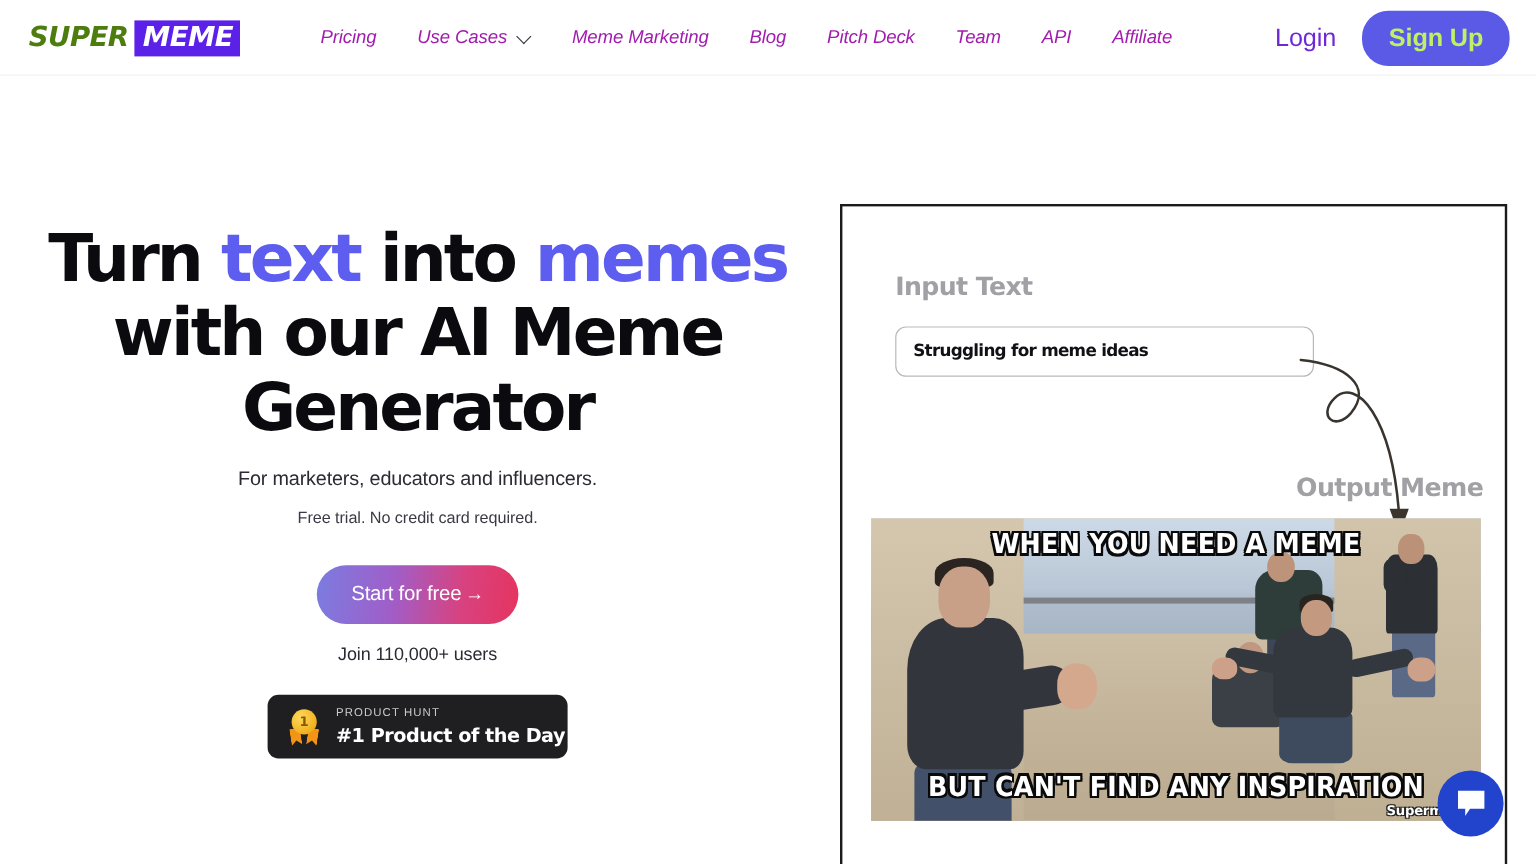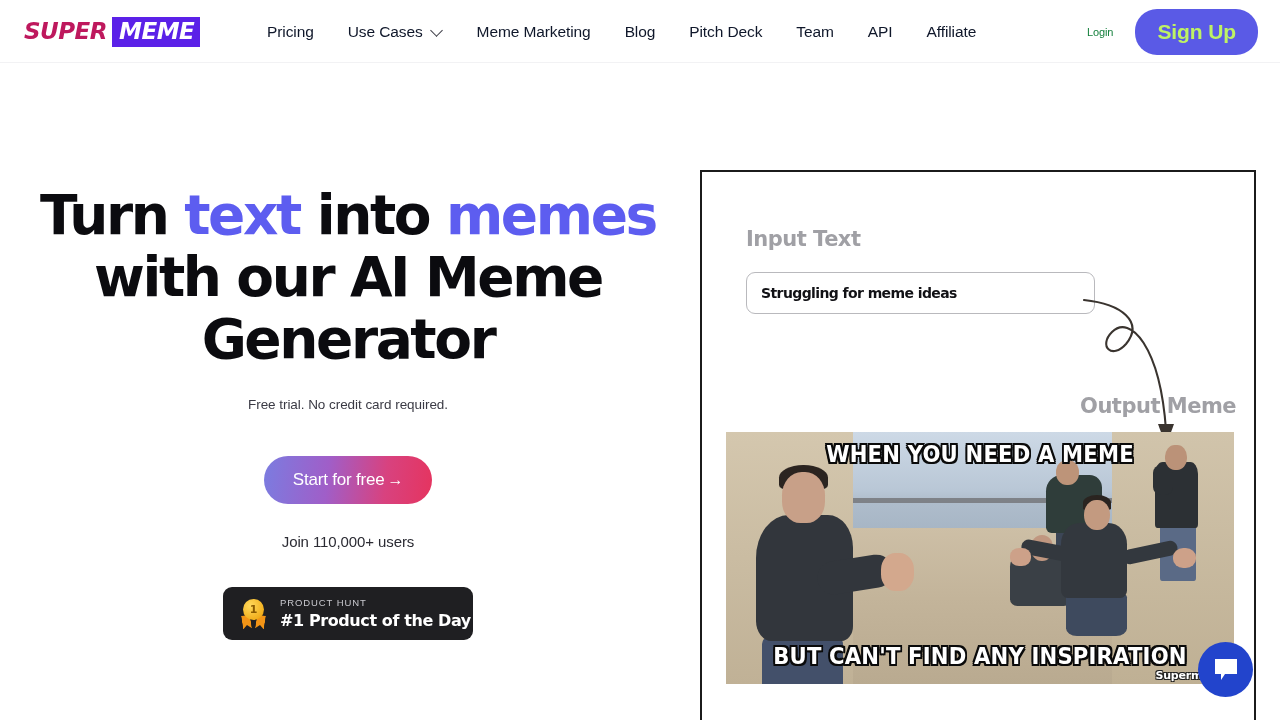--- a/index.html
+++ b/index.html
@@ -35,21 +35,21 @@
     align-items: center;
     height: 31px;
     cursor: pointer;
   }
   .logo-super {
     font-family: "DejaVu Sans", sans-serif;
     font-weight: 700;
     font-style: italic;
     font-size: 23px;
     letter-spacing: -0.5px;
-    color: #be185d;
+    color: #4d7c0f;
     line-height: 1;
     padding-right: 5px;
   }
   .logo-meme {
     font-family: "DejaVu Sans", sans-serif;
     font-weight: 700;
     font-style: italic;
     font-size: 23px;
     letter-spacing: -0.5px;
     color: #ffffff;
@@ -62,28 +62,29 @@
     position: absolute;
     left: 250px;
     top: 0;
     height: 63px;
     display: flex;
     align-items: center;
     gap: 0;
   }
   .nav-item {
     font-size: 15.5px;
-    color: #0f172a;
+    color: #a21caf;
     padding: 0 17px;
     cursor: pointer;
     white-space: nowrap;
     display: flex;
     align-items: center;
     gap: 9px;
     letter-spacing: -0.1px;
+    font-style: italic;
   }
   .chev {
     display: inline-block;
     width: 11px;
     height: 11px;
     position: relative;
     top: -1px;
   }
   .chev::after {
     content: "";
@@ -98,22 +99,22 @@
   .nav-right {
     position: absolute;
     right: 22px;
     top: 0;
     height: 63px;
     display: flex;
     align-items: center;
     gap: 0;
   }
   .nav-login {
-    font-size: 11px;
-    color: #15803d;
+    font-size: 21px;
+    color: #6d28d9;
     padding: 0 22px;
     cursor: pointer;
     letter-spacing: -0.1px;
   }
   .signup-btn {
     background: #5a5ae6;
     color: #bef264;
     font-size: 21px;
     font-weight: 700;
     border: none;
@@ -128,21 +129,20 @@
   .hero-left {
     position: absolute;
     left: 0;
     top: 63px;
     width: 696px;
     height: 657px;
     display: flex;
     flex-direction: column;
     align-items: center;
     padding-top: 121px;
-    gap: 12px;
   }
 
   .headline {
     width: 620px;
     text-align: center;
     font-family: "DejaVu Sans", sans-serif;
     font-weight: 700;
     font-size: 55px;
     line-height: 62px;
     letter-spacing: -2.4px;
@@ -496,20 +496,21 @@
 
 <section class="hero-left">
 
   <h1 class="headline">
     <span>Turn </span><span class="accent">text</span><span> into </span><span class="accent">memes</span><br>
     <span>with our AI Meme</span><br>
     <span>Generator</span>
   </h1>
 
 
+  <div class="sub-audience">For marketers, educators and influencers.</div>
   <div class="sub-trial">Free trial. No credit card required.</div>
 
   <button class="cta-btn">
     <span>Start for free</span><span class="cta-arrow">→</span>
   </button>
 
   <div class="join-users">Join 110,000+ users</div>
 
   <div class="ph-badge">
     <div class="ph-medal">

